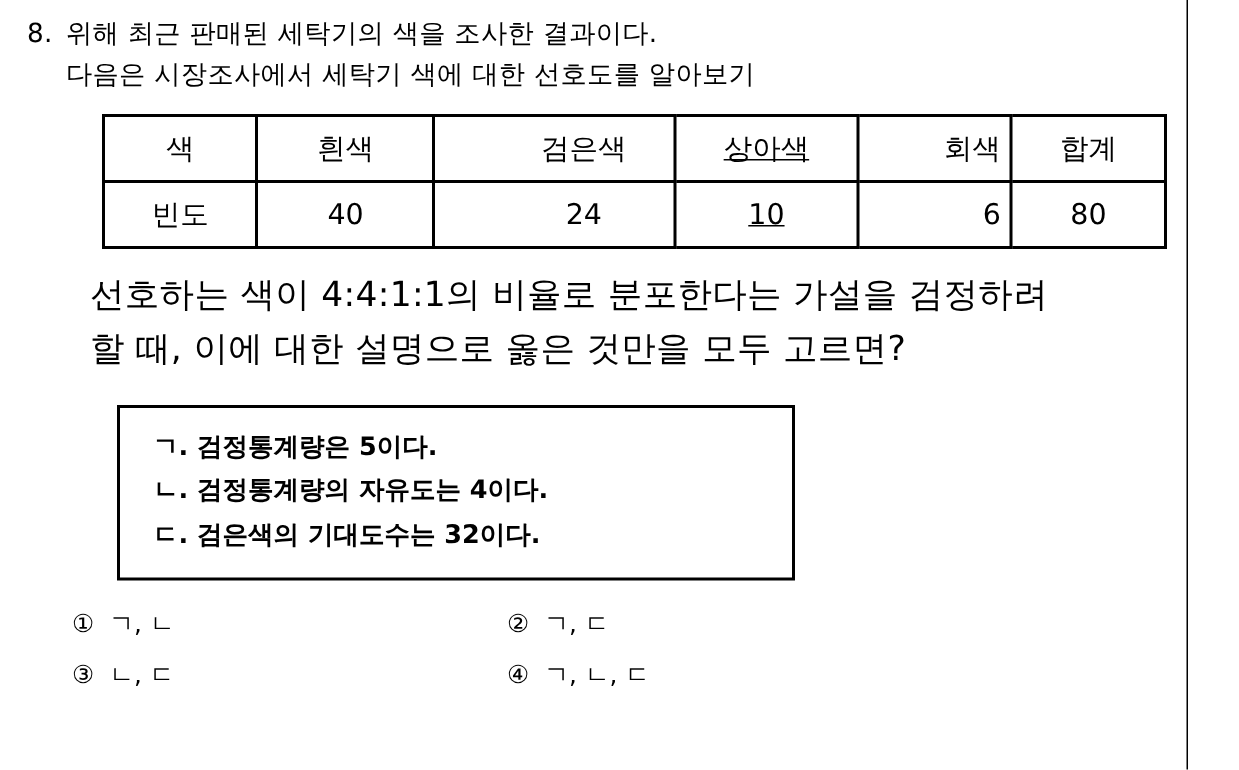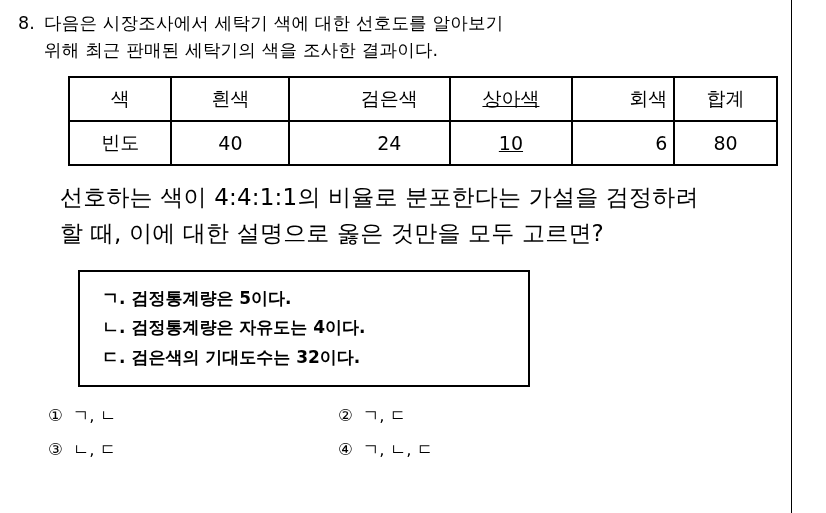--- a/index.html
+++ b/index.html
@@ -129,22 +129,22 @@
 
 <div id="page">
 
   <div class="page-edge-rule"></div>
 
   <div class="question-block">
 
     <div class="q-head">
       <div class="q-number">8.</div>
       <div class="q-stem">
+        <div class="line">위해 최근 판매된 세탁기의 색을 조사한 결과이다.</div>
         <div class="line">다음은 시장조사에서 세탁기 색에 대한 선호도를 알아보기</div>
-        <div class="line">위해 최근 판매된 세탁기의 색을 조사한 결과이다.</div>
       </div>
     </div>
 
     <div class="table-wrap">
       <table class="freq-table">
         <tbody>
           <tr>
             <td class="c0">색</td>
             <td class="c1">흰색</td>
             <td class="c2">검은색</td>
@@ -164,21 +164,21 @@
       </table>
     </div>
 
     <div class="after-table">
       <div class="line">선호하는 색이 4:4:1:1의 비율로 분포한다는 가설을 검정하려</div>
       <div class="line">할 때, 이에 대한 설명으로 옳은 것만을 모두 고르면?</div>
     </div>
 
     <div class="statements-box">
       <div class="statement">ㄱ. 검정통계량은 5이다.</div>
-      <div class="statement">ㄴ. 검정통계량은 자유도는 4이다.</div>
+      <div class="statement">ㄴ. 검정통계량의 자유도는 4이다.</div>
       <div class="statement">ㄷ. 검은색의 기대도수는 32이다.</div>
     </div>
 
     <div class="choices">
       <div class="choice">
         <span class="marker">①</span>
         <span>ㄱ, ㄴ</span>
       </div>
       <div class="choice">
         <span class="marker">②</span>

